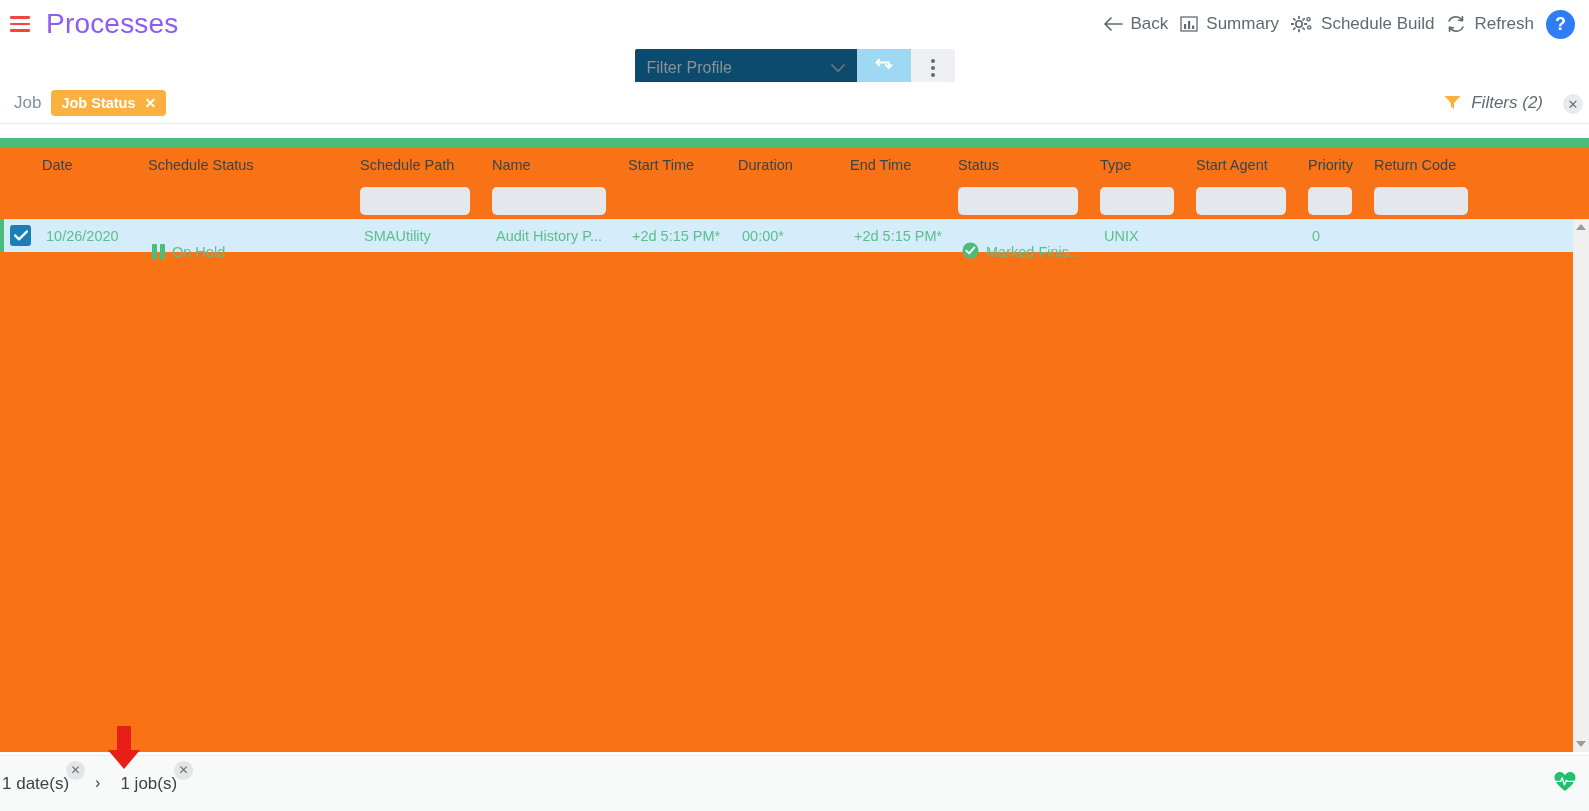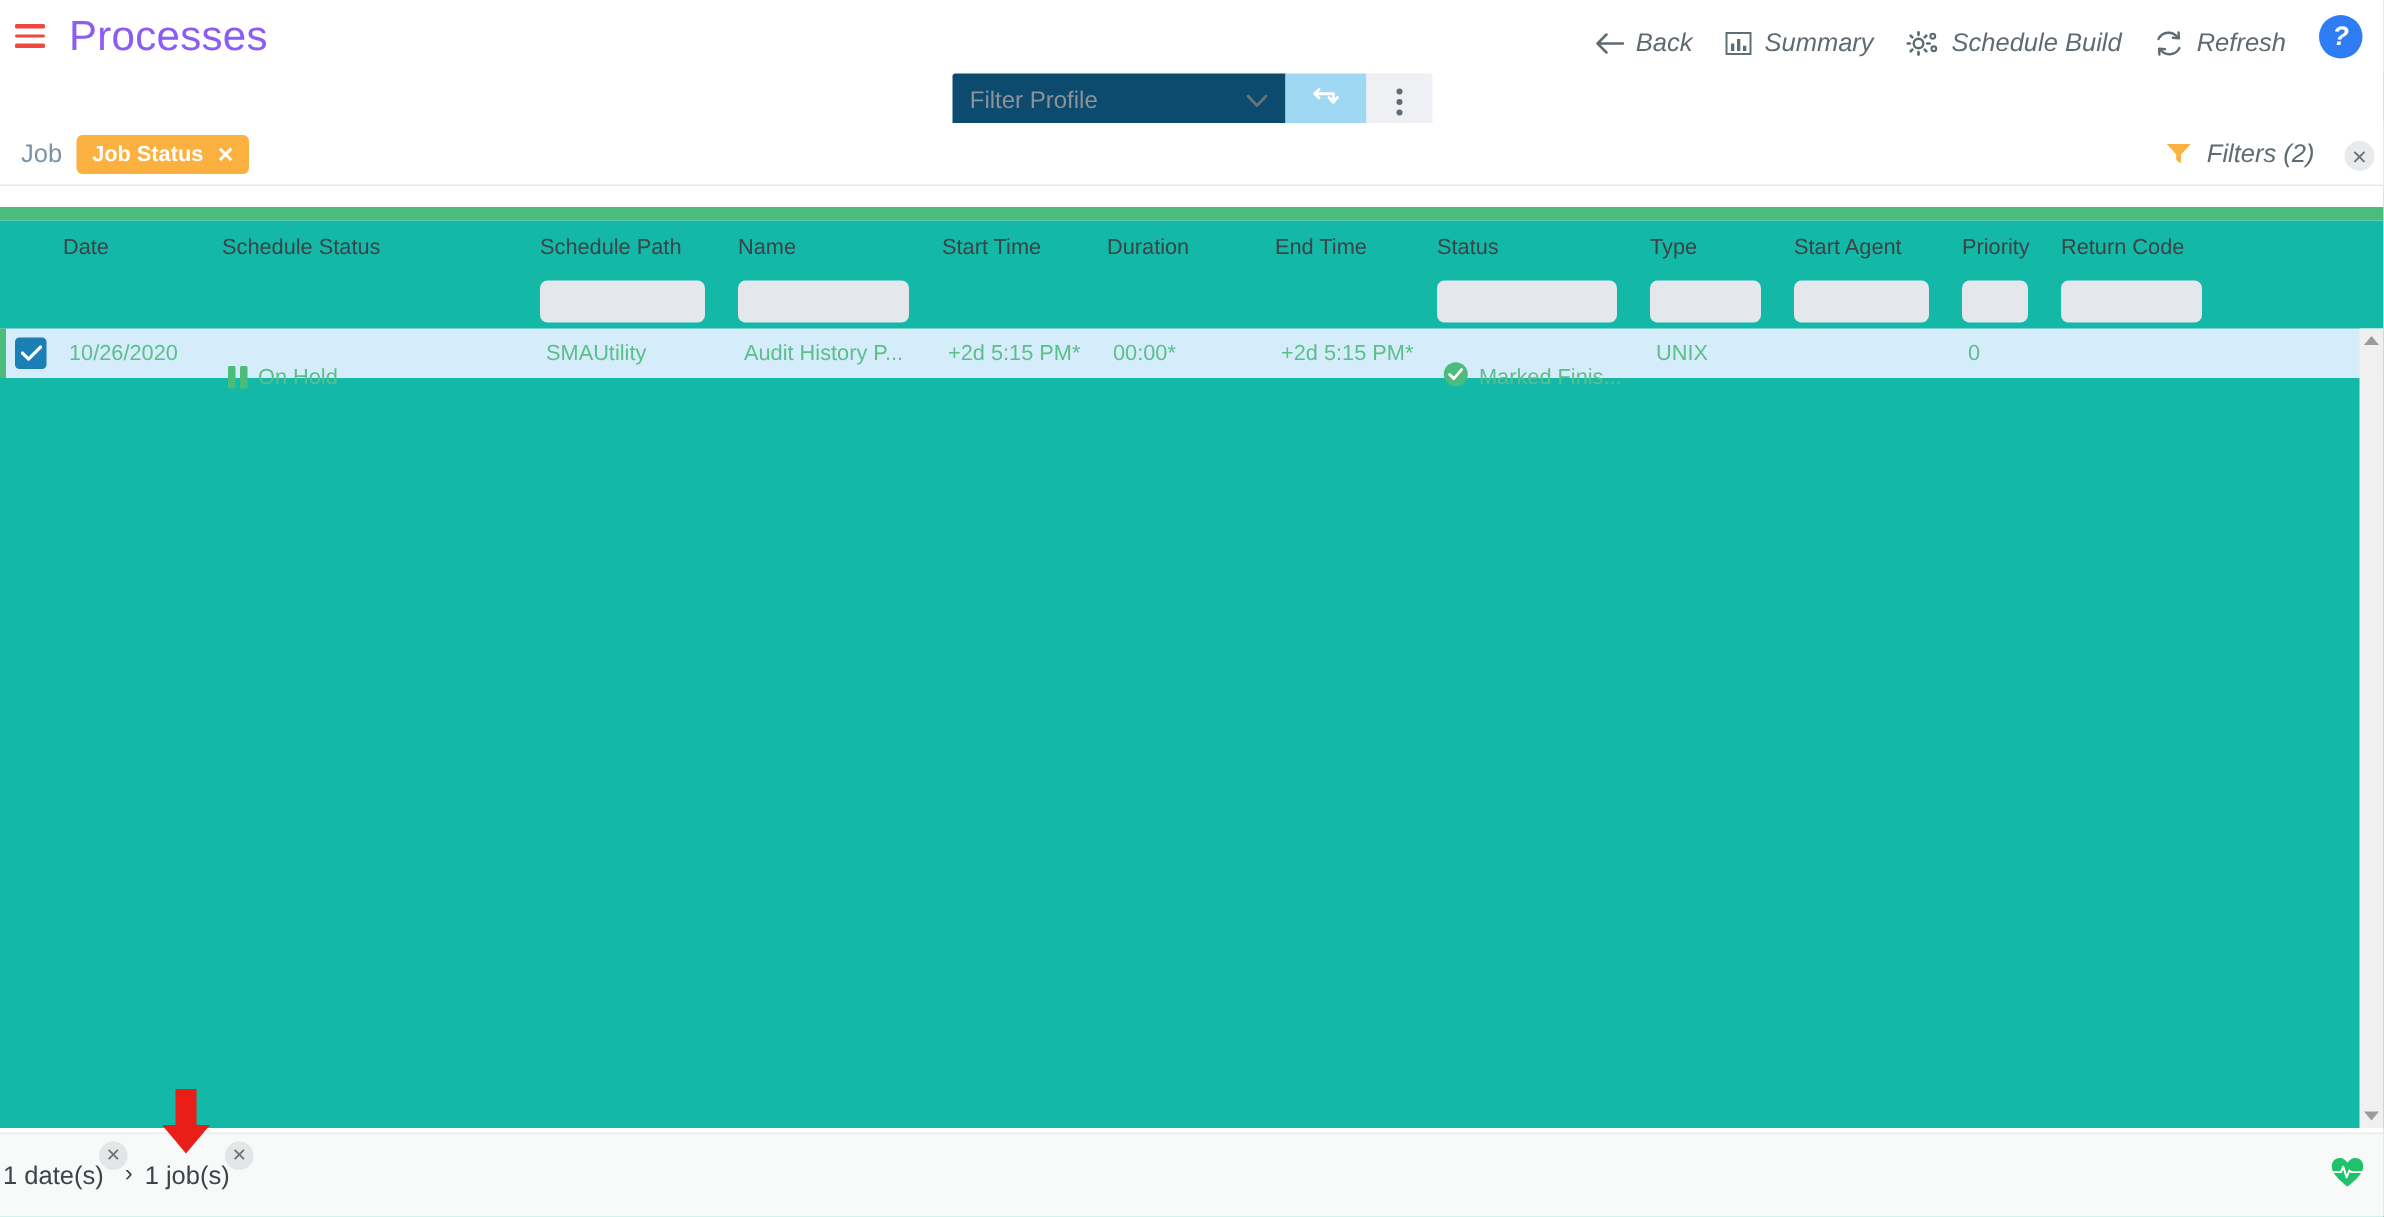--- a/index.html
+++ b/index.html
@@ -23,23 +23,22 @@
     cursor: pointer;
   }
   .hamburger span { display: block; height: 2.5px; width: 20px; background: #f0483e; border-radius: 1px; }
   .page-title {
     margin-left: 12px;
     font-size: 28px; color: #8b5cf6; font-weight: 400;
     letter-spacing: .2px; white-space: nowrap;
   }
 
   .topbar-actions {
-    margin-left: auto; display: flex; align-items: flex-end; gap: 22px;
+    margin-left: auto; display: flex; align-items: center; gap: 12px;
     padding-right: 14px;
-    font-style: italic;
   }
   .tb-item {
     display: flex; align-items: center; gap: 8px;
     color: #5e6b72; font-size: 17px; cursor: pointer; white-space: nowrap;
   }
   .tb-item svg { display: block; }
   .help-btn {
     width: 29px; height: 29px; border-radius: 50%;
     background: #2f7df4; color: #fff;
     display: flex; align-items: center; justify-content: center;
@@ -107,21 +106,21 @@
 
   
   .green-bar {
     position: absolute; top: 138px; left: 0; width: 1589px; height: 9px;
     background: #4cbc7c;
   }
 
   
   .table-wrap {
     position: absolute; top: 147px; left: 0; width: 1589px; height: 605px;
-    background: #14b8a6; overflow: hidden;
+    background: #f97316; overflow: hidden;
   }
   .grid-row {
     display: grid;
     grid-template-columns: 42px 106px 212px 132px 136px 110px 112px 108px 142px 96px 112px 66px 116px 1fr;
     align-items: center;
   }
   .head-row { height: 36px; }
   .head-row .h {
     font-size: 14.5px; color: #3b4448; white-space: nowrap;
   }
@@ -165,21 +164,21 @@
   .vscroll .arrow.down { position: absolute; bottom: 0; }
   .tri-up { width: 0; height: 0; border-left: 5px solid transparent; border-right: 5px solid transparent; border-bottom: 6px solid #9b9b9b; }
   .tri-down { width: 0; height: 0; border-left: 5px solid transparent; border-right: 5px solid transparent; border-top: 6px solid #9b9b9b; }
 
   
   .statusbar {
     position: absolute; bottom: 0; left: 0; width: 1589px; height: 56px;
     background: #f8f9f9; border-top: 1px solid #ececec;
     display: flex; align-items: center;
   }
-  .crumbs { display: flex; align-items: flex-start; gap: 8px; margin-left: 2px; font-size: 17px; color: #3b4448; }
+  .crumbs { display: flex; align-items: flex-start; gap: 20px; margin-left: 2px; font-size: 17px; color: #3b4448; }
   .crumb { position: relative; padding-right: 6px; cursor: pointer; }
   .crumb .sup {
     position: absolute; top: -13px; right: -10px;
     width: 19px; height: 19px; border-radius: 50%;
     background: #e3e5e6; color: #6a7378;
     display: flex; align-items: center; justify-content: center;
     font-size: 12px; cursor: pointer;
   }
   .crumb-sep { color: #3b4448; font-size: 16px; }
   .heart { margin-left: auto; margin-right: 12px; cursor: pointer; }

